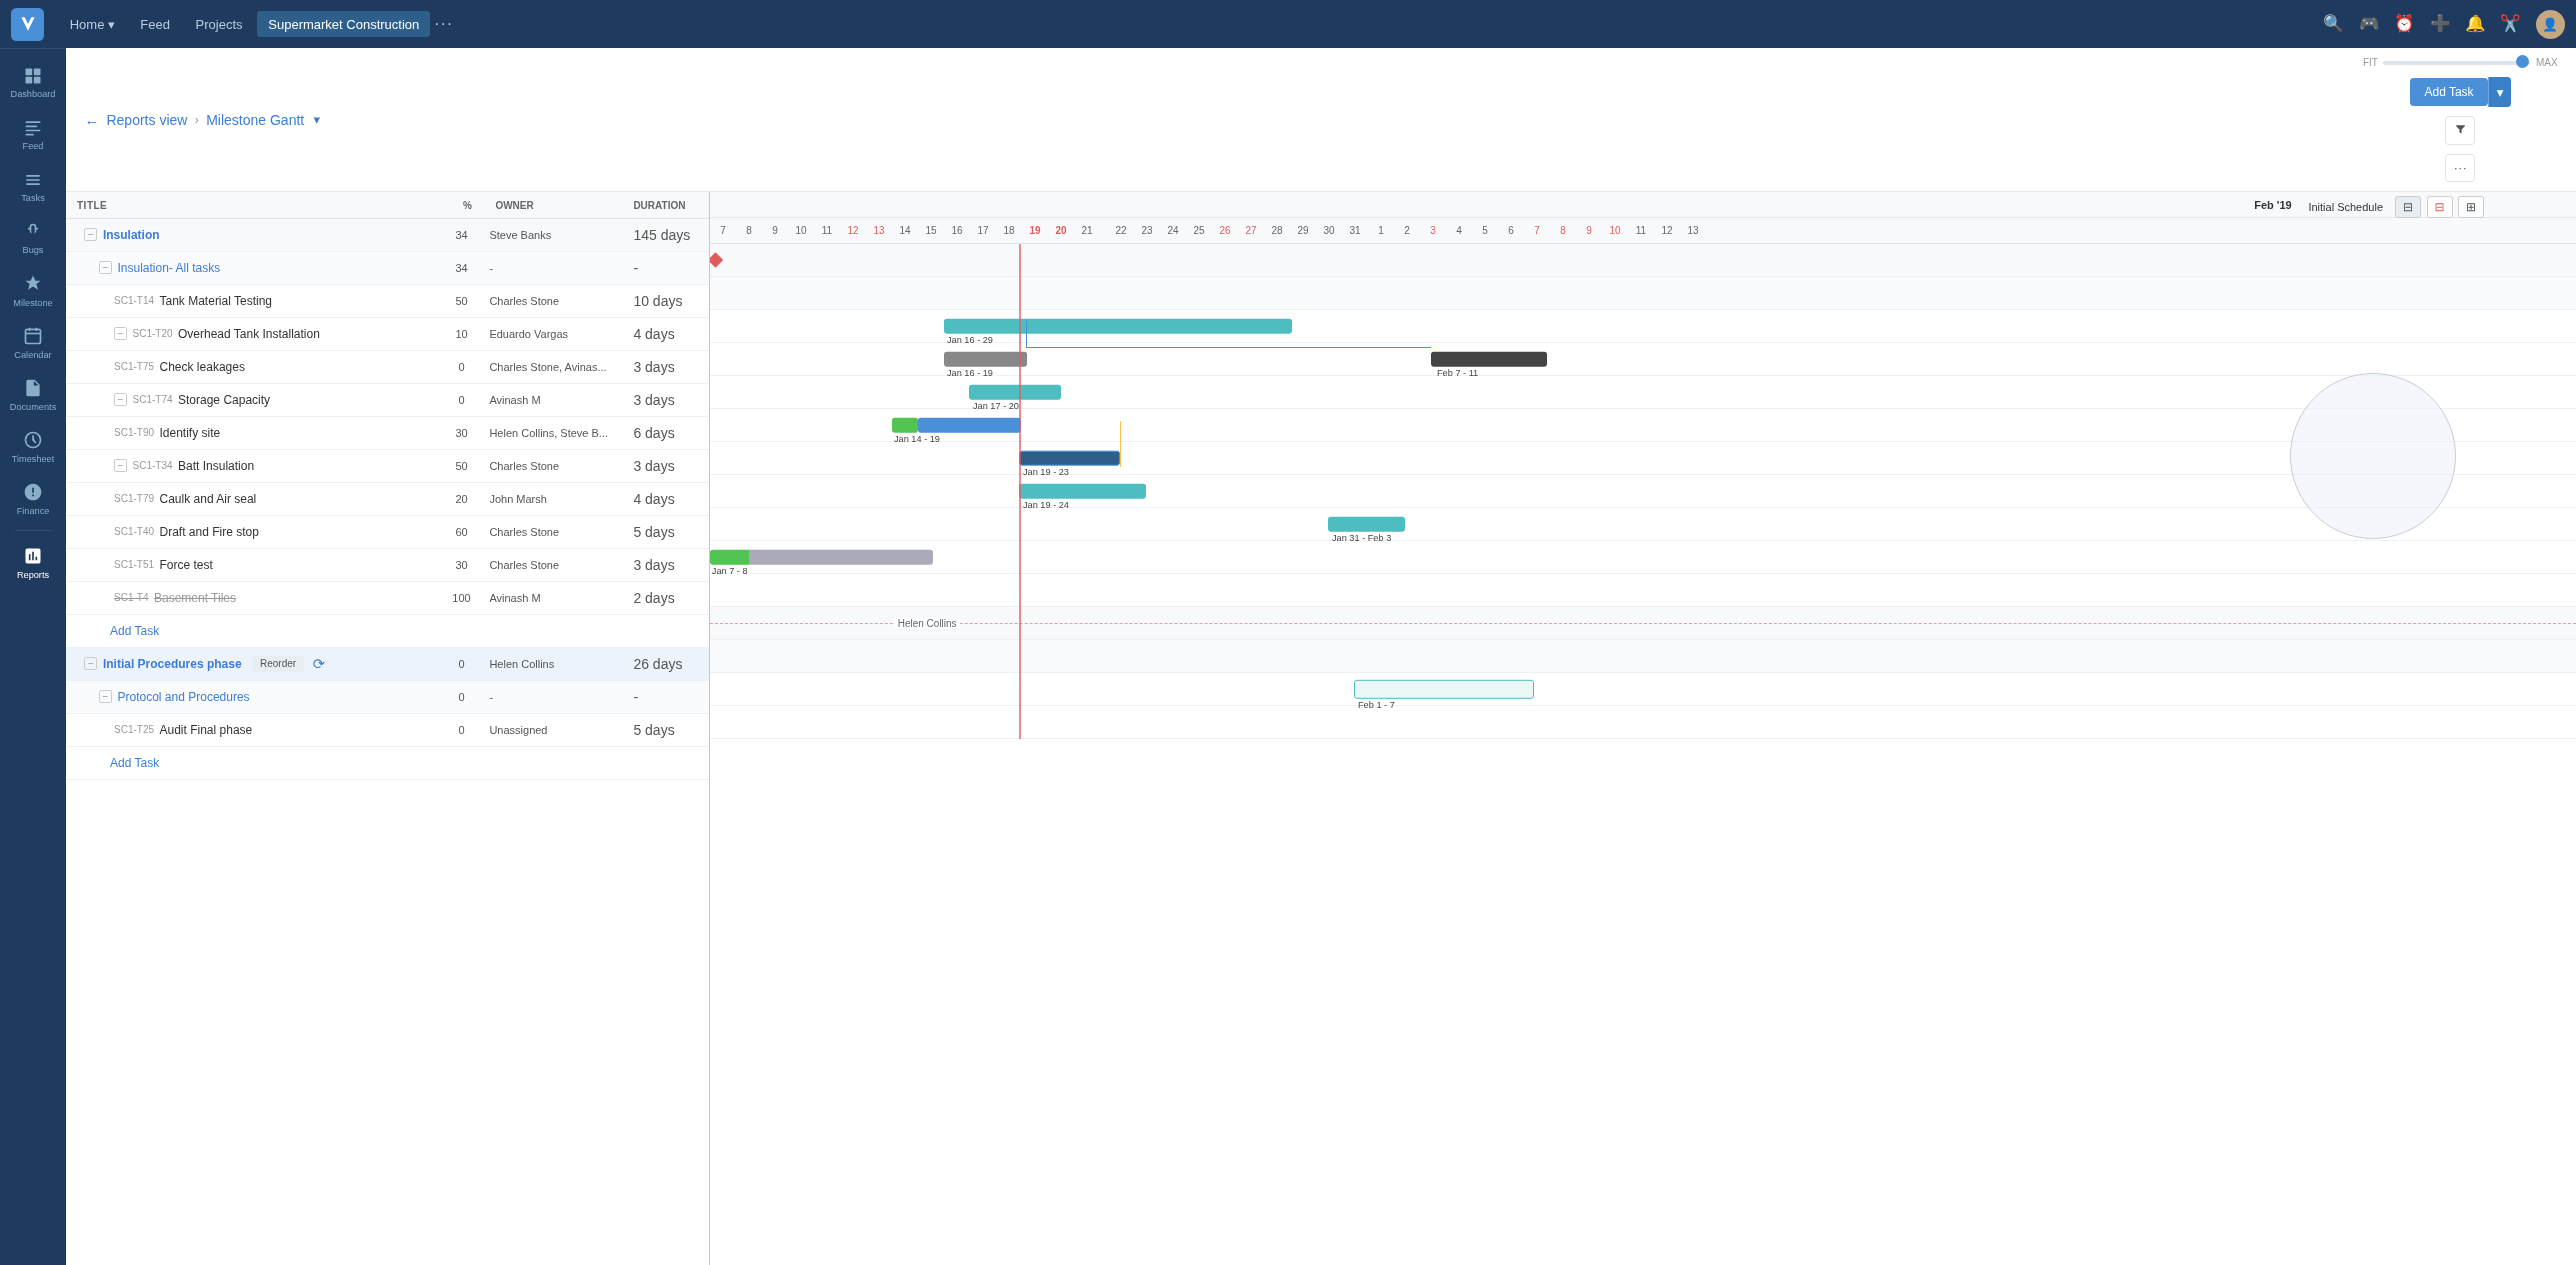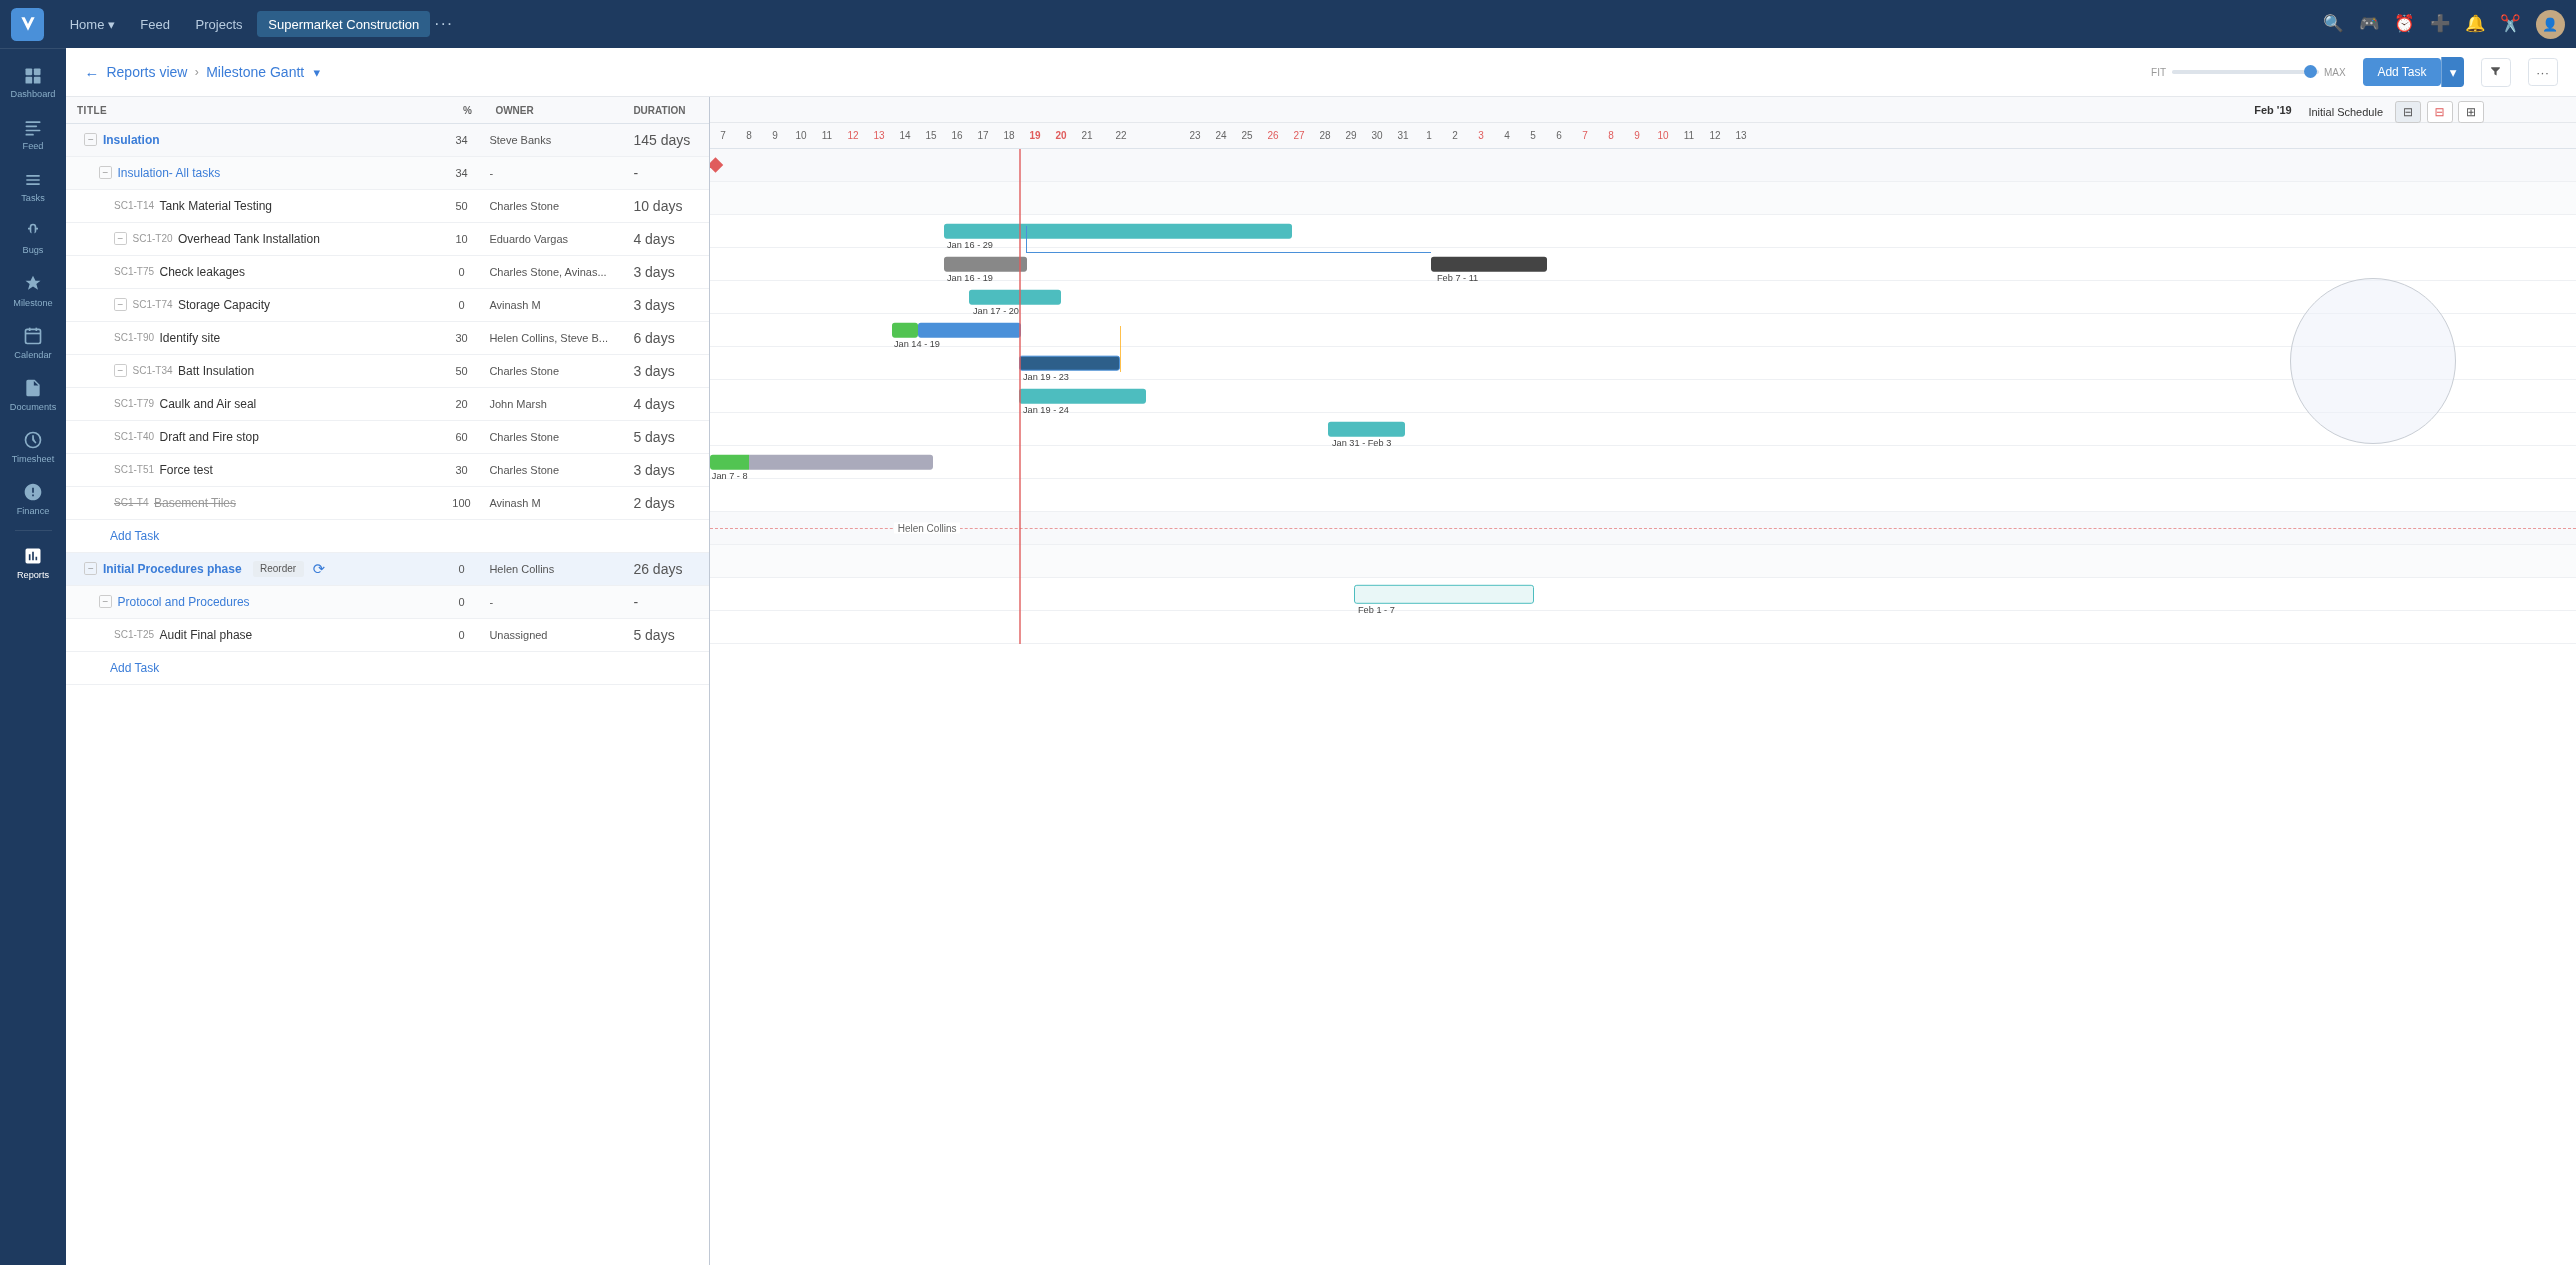--- a/index.html
+++ b/index.html
@@ -44,21 +44,21 @@
     .sub-header {
       display: flex; align-items: center; padding: 9.2px 18.4px;
       background: #fff; border-bottom: 0.9px solid #e5e8ec;
       gap: 7.4px; flex-shrink: 0;
     }
     .back-arrow { color: #3b7dd8; font-size: 14.7px; cursor: pointer; }
     .breadcrumb-link { color: #3b7dd8; font-weight: 500; font-size: 14px; cursor: pointer; }
     .breadcrumb-sep { color: #999; }
     .view-name { color: #3b7dd8; font-size: 14px; font-weight: 500; cursor: pointer; }
     .view-dropdown { color: #3b7dd8; font-size: 13px; cursor: pointer; margin-left: 1.8px; }
-    .sub-header-right { margin-left: auto; display: flex; align-items: center; gap: 17px; }
+    .sub-header-right { margin-left: auto; display: flex; align-items: center; gap: 9px; flex-direction: column; }
     .slider-container { display: flex; align-items: center; gap: 5.5px; }
     .slider-label { color: #999; font-size: 10px; }
     .slider-track { width: 147px; height: 3.7px; background: #dde3ea; border-radius: 1.8px; position: relative; }
     .slider-thumb { position: absolute; right: 11px; top: -5.5px; width: 13px; height: 13px; border-radius: 50%; background: #4a90d9; }
     .btn-add-task { background: #4a90d9; color: #fff; border: none; padding: 7.4px 14.7px; border-radius: 3.7px; cursor: pointer; font-size: 12px; display: flex; align-items: center; gap: 3.7px; }
     .btn-add-task-arrow { background: #3a80c9; color: #fff; border: none; padding: 7.4px 7.4px; border-radius: 0 3.7px 3.7px 0; cursor: pointer; border-left: 0.9px solid rgba(255,255,255,0.3); }
     .icon-btn { background: none; border: 0.9px solid #dde3ea; padding: 5.5px 7.4px; border-radius: 3.7px; cursor: pointer; color: #666; }
 
     
     .gantt-container { display: flex; flex: 1; overflow: hidden; }
@@ -461,21 +461,21 @@
               <div style="width:26px; text-align:center; font-size:10px; color:#e05c5c;">13</div>
               <div style="width:26px; text-align:center; font-size:10px; color:#666;">14</div>
               <div style="width:26px; text-align:center; font-size:10px; color:#666;">15</div>
               <div style="width:26px; text-align:center; font-size:10px; color:#666;">16</div>
               <div style="width:26px; text-align:center; font-size:10px; color:#666;">17</div>
               <div style="width:26px; text-align:center; font-size:10px; color:#666;">18</div>
               <div style="width:26px; text-align:center; font-size:10px; color:#e05c5c; font-weight:700;">19</div>
               <div style="width:26px; text-align:center; font-size:10px; color:#e05c5c; font-weight:700;">20</div>
               <div style="width:26px; text-align:center; font-size:10px; color:#666;">21</div>
               <div style="width:26px; text-align:center; font-size:10px; color:#666;margin-left:8px;">22</div>
-              <div style="width:26px; text-align:center; font-size:10px; color:#666;margin-left:48px;">23</div>
+              <div style="width:26px; text-align:center; font-size:10px; color:#666;">23</div>
               <div style="width:26px; text-align:center; font-size:10px; color:#666;">24</div>
               <div style="width:26px; text-align:center; font-size:10px; color:#666;">25</div>
               <div style="width:26px; text-align:center; font-size:10px; color:#e05c5c;">26</div>
               <div style="width:26px; text-align:center; font-size:10px; color:#e05c5c;">27</div>
               <div style="width:26px; text-align:center; font-size:10px; color:#666;">28</div>
               <div style="width:26px; text-align:center; font-size:10px; color:#666;">29</div>
               <div style="width:26px; text-align:center; font-size:10px; color:#666;">30</div>
               <div style="width:26px; text-align:center; font-size:10px; color:#666;">31</div>
 
               <div style="width:26px; text-align:center; font-size:10px; color:#666;">1</div>

